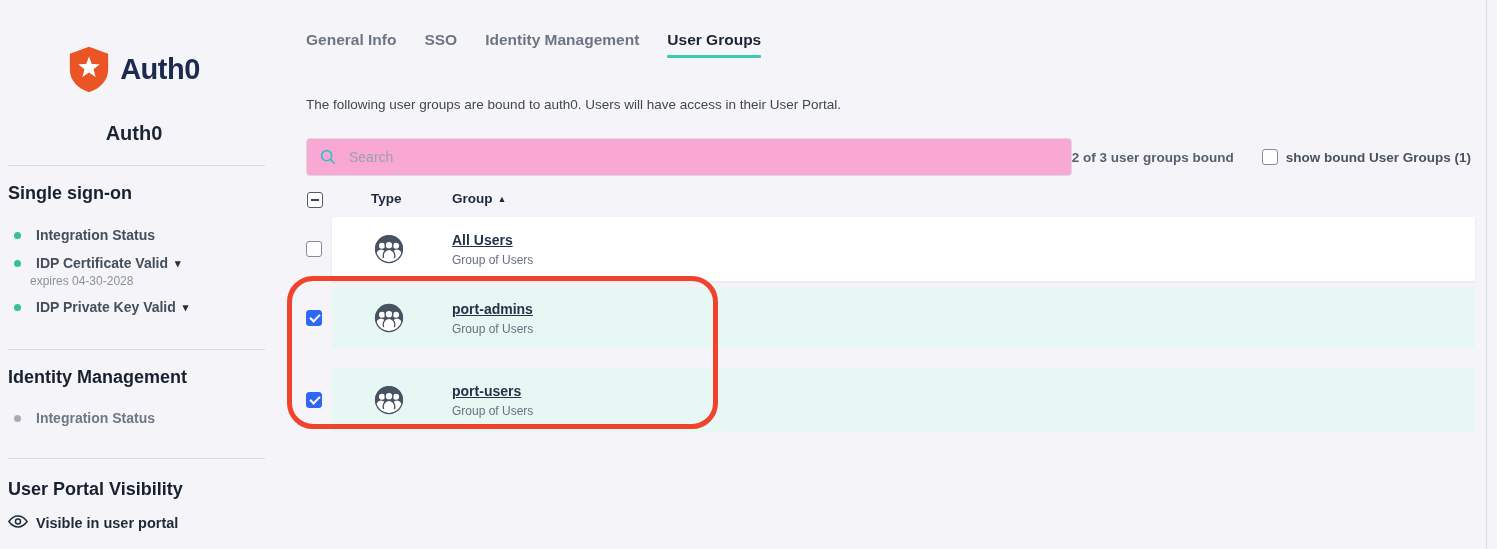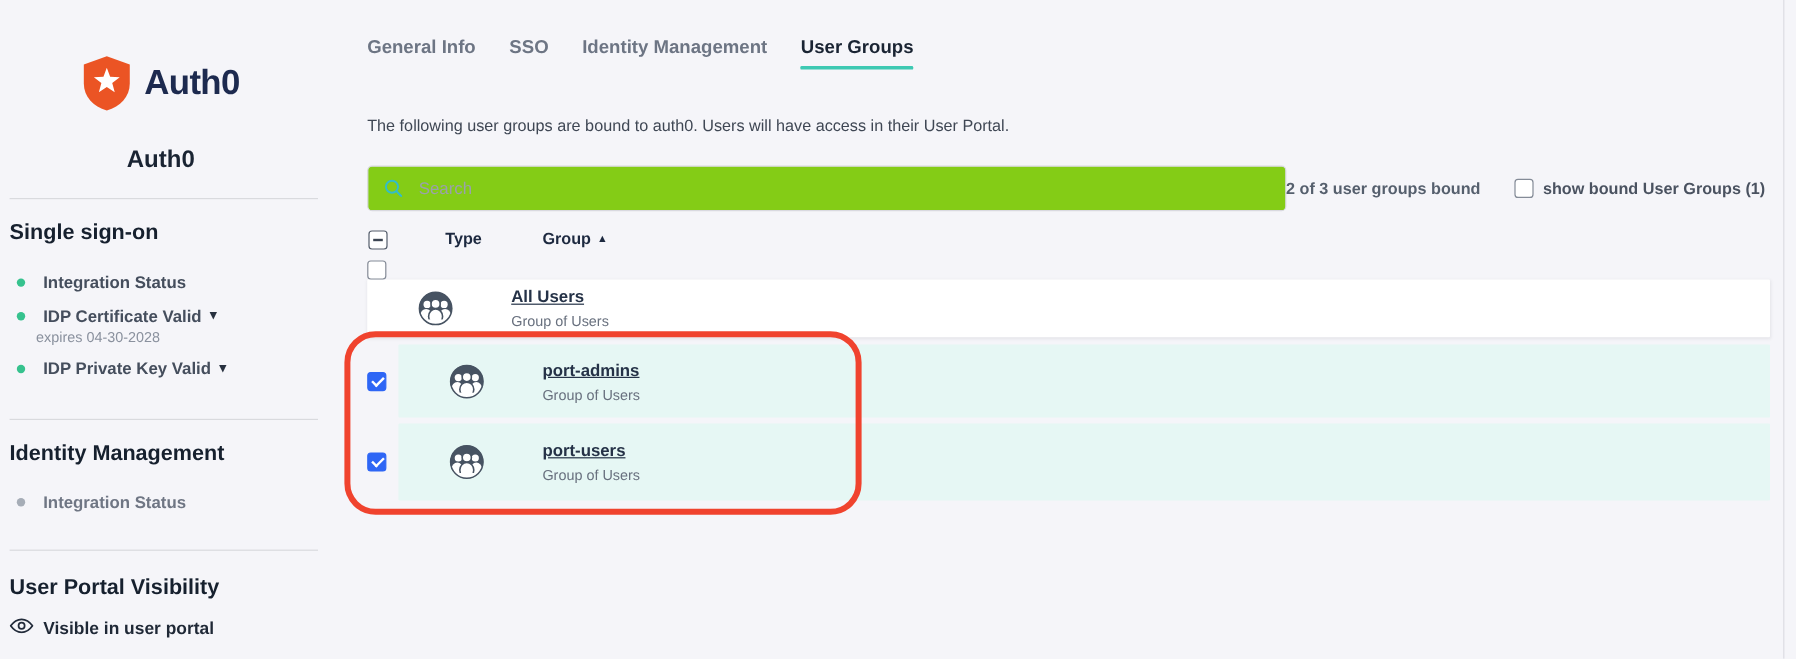--- a/index.html
+++ b/index.html
@@ -28,21 +28,21 @@
   .main{position:absolute;left:306px;top:0;width:1169px;height:549px;}
   .tabs{position:absolute;top:31px;left:0;display:flex;gap:28px;}
   .tab{font-size:15.5px;font-weight:700;color:#6d7584;padding-bottom:9px;cursor:pointer;position:relative;}
   .tab.active{color:#1a2433;}
   .tab.active::after{content:"";position:absolute;left:0;right:0;bottom:0;height:3px;background:var(--accent-teal,#3ec9b3);border-radius:1px;}
   .desc{position:absolute;top:97px;left:0;font-size:13.5px;color:#3f4754;}
   .search-row{position:absolute;top:138px;left:0;width:100%;height:38px;}
   .search-wrap{position:absolute;left:0;top:0;width:766px;height:38px;}
   .search-wrap input{
     width:100%;height:100%;box-sizing:border-box;border:1px solid #d9d9e0;border-radius:4px;
-    background:#84cc16;padding:0 12px 0 42px;font-size:14px;color:#333;outline:none;
+    background:#f9a8d4;padding:0 12px 0 42px;font-size:14px;color:#333;outline:none;
     font-family:"Liberation Sans",sans-serif;
   }
   .search-wrap input::placeholder{color:#9aa1ab;}
   .search-icon{position:absolute;left:13px;top:10px;width:18px;height:18px;pointer-events:none;}
   .right-cluster{position:absolute;right:4px;top:0;height:38px;display:flex;align-items:center;}
   .bound-summary{font-size:13.5px;font-weight:700;color:#555f6d;margin-right:28px;}
   .show-bound-label{font-size:13.5px;font-weight:700;color:#4a5260;margin-left:8px;cursor:pointer;}
   
   .cb{width:16px;height:16px;border-radius:3px;box-sizing:border-box;display:inline-block;position:relative;flex:0 0 auto;cursor:pointer;}
   .cb.unchecked{background:#fff;border:1.5px solid #848b97;}
@@ -56,22 +56,22 @@
   .th{position:absolute;top:5px;font-size:13.5px;font-weight:700;color:#1d2940;}
   .th.type{left:65px;}
   .th.group{left:146px;cursor:pointer;}
   .sort-arrow{font-size:9px;color:#1d2940;margin-left:5px;vertical-align:1px;}
   .rows{position:absolute;top:217px;left:0;width:100%;}
   .trow{display:flex;align-items:stretch;}
   .trow .cbcell{width:26px;display:flex;align-items:center;}
   .trow .card{flex:1;display:flex;align-items:center;border-radius:1px;}
   .trow.white .card{background:#fff;box-shadow:0 1px 3px rgba(20,20,40,.08);}
   .trow.teal .card{background:var(--row-highlight,#e6f7f4);}
-  .r1{height:64px;margin-bottom:6px;flex-direction:column;}
-  .r2{height:61px;margin-bottom:5px;justify-content:center;}
+  .r1{height:64px;margin-bottom:6px;}
+  .r2{height:61px;margin-bottom:20px;justify-content:center;}
   .r3{height:64px;}
   .avatar{width:30px;height:30px;margin-left:42px;flex:0 0 auto;}
   .gcell{margin-left:48px;}
   .gname{font-size:14px;font-weight:700;color:#253247;text-decoration:underline;cursor:pointer;display:inline-block;}
   .gsub{font-size:12px;color:#68707e;margin-top:4px;}
   
   .annotation{
     position:absolute;left:287px;top:276px;width:431px;height:153px;box-sizing:border-box;
     border:5px solid var(--annotation-red,#f0432e);border-radius:26px;pointer-events:none;z-index:20;
   }

